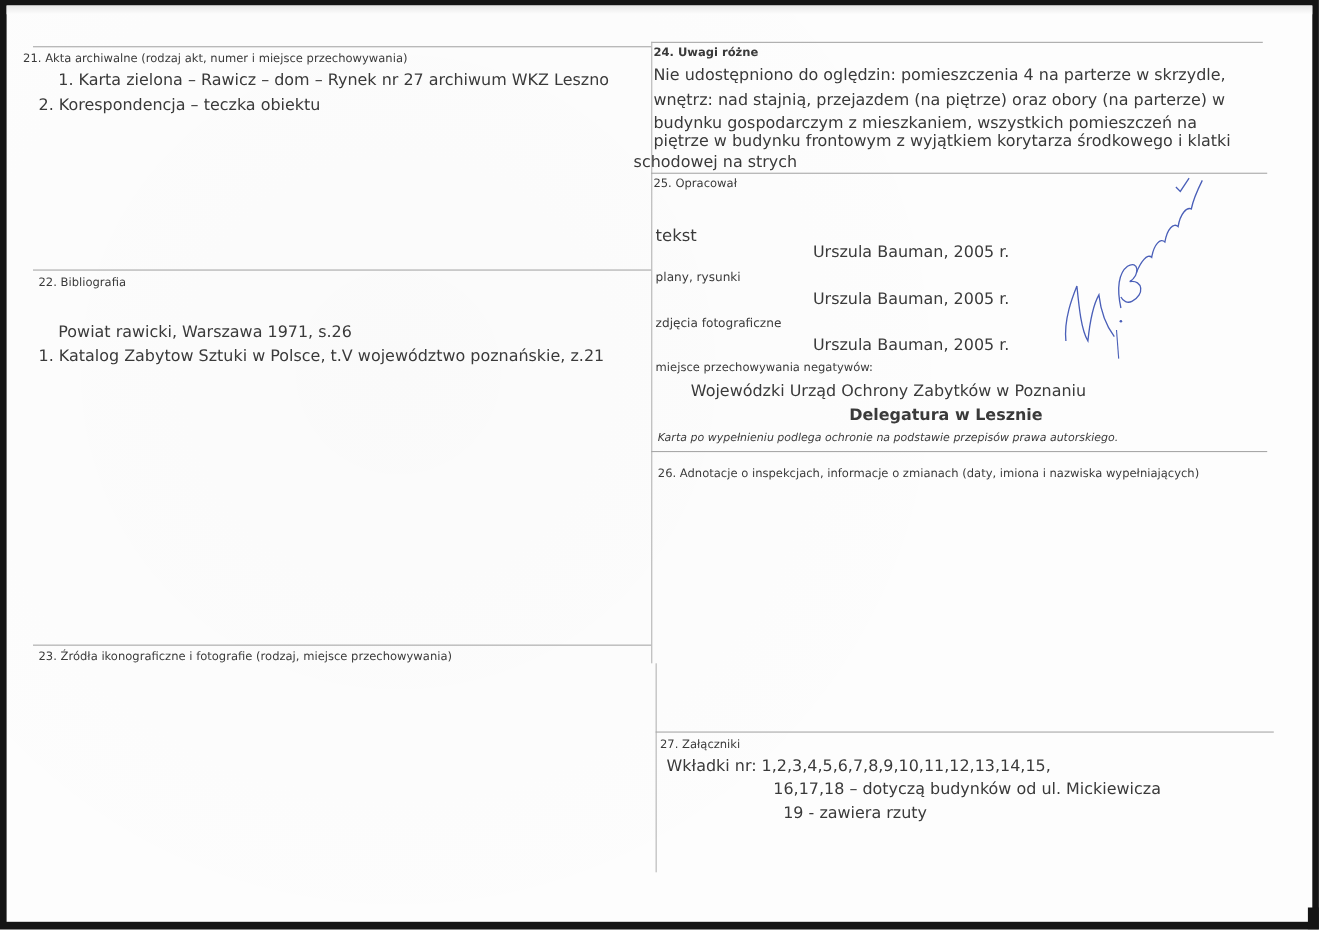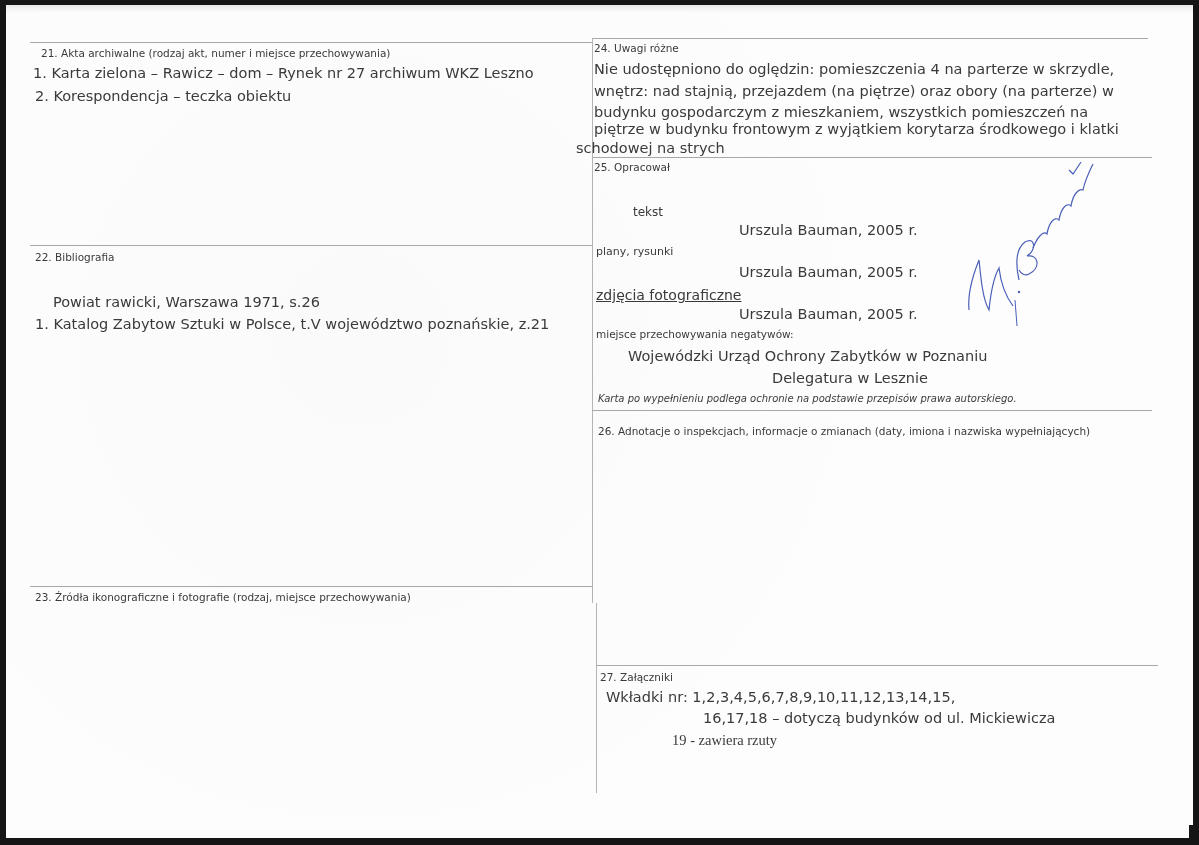--- a/index.html
+++ b/index.html
@@ -31,58 +31,58 @@
 <div class="hline" style="left:30px;top:42px;width:562px;"></div>
 <div class="hline" style="left:592px;top:38px;width:556px;"></div>
 <div class="vline" style="left:592px;top:38px;height:565px;"></div>
 <div class="vline" style="left:596px;top:603px;height:190px;"></div>
 <div class="hline" style="left:30px;top:245px;width:562px;"></div>
 <div class="hline" style="left:30px;top:586px;width:562px;"></div>
 <div class="hline" style="left:592px;top:157px;width:560px;"></div>
 <div class="hline" style="left:592px;top:410px;width:560px;"></div>
 <div class="hline" style="left:596px;top:665px;width:562px;"></div>
 
-<div class="lbl" style="left:41px;top:47px;">21. Akta archiwalne (rodzaj akt, numer i miejsce przechowywania)</div>
-<div class="txt" style="left:33px;top:63px;">1. Karta zielona – Rawicz – dom – Rynek nr 27 archiwum WKZ Leszno</div>
+<div class="lbl" style="left:21px;top:47px;">21. Akta archiwalne (rodzaj akt, numer i miejsce przechowywania)</div>
+<div class="txt" style="left:53px;top:63px;">1. Karta zielona – Rawicz – dom – Rynek nr 27 archiwum WKZ Leszno</div>
 <div class="txt" style="left:35px;top:86px;">2. Korespondencja – teczka obiektu</div>
 
 <div class="lbl" style="left:35px;top:251px;">22. Bibliografia</div>
 <div class="txt" style="left:35px;top:270px;margin-top:44px;">1. Katalog Zabytow Sztuki w Polsce, t.V województwo poznańskie, z.21</div>
 <div class="txt" style="left:53px;top:292px;">Powiat rawicki, Warszawa 1971, s.26</div>
 
 <div class="lbl" style="left:35px;top:591px;">23. Źródła ikonograficzne i fotografie (rodzaj, miejsce przechowywania)</div>
 
-<div class="lbl" style="left:594px;top:42px;">24. Uwagi różne</div>
+<div class="lbl" style="left:594px;top:42px;font-weight:bold;">24. Uwagi różne</div>
 <div class="txt" style="left:594px;top:59px;">Nie udostępniono do oględzin: pomieszczenia 4 na parterze w skrzydle,</div>
 <div class="txt" style="left:594px;top:81px;">wnętrz: nad stajnią, przejazdem (na piętrze) oraz  obory (na parterze)  w</div>
 <div class="txt" style="left:594px;top:102px;">budynku gospodarczym z mieszkaniem, wszystkich pomieszczeń na</div>
 <div class="txt" style="left:594px;top:119px;">piętrze w budynku frontowym z wyjątkiem korytarza środkowego i klatki</div>
 <div class="txt" style="left:576px;top:138px;">schodowej na strych</div>
 
 <div class="lbl" style="left:594px;top:161px;">25. Opracował</div>
-<div class="lbl" style="left:596px;top:205px;font-size:12px;margin-left:37px;">tekst</div>
+<div class="lbl" style="left:596px;top:205px;font-size:15px;">tekst</div>
 <div class="txt" style="left:739px;top:220px;">Urszula Bauman, 2005 r.</div>
 <div class="lbl" style="left:596px;top:245px;font-size:11px;">plany, rysunki</div>
 <div class="txt" style="left:739px;top:262px;">Urszula Bauman, 2005 r.</div>
-<div class="lbl" style="left:596px;top:287px;font-size:14px;text-decoration:underline;">zdjęcia fotograficzne</div>
+<div class="lbl" style="left:596px;top:287px;font-size:11px;">zdjęcia fotograficzne</div>
 <div class="txt" style="left:739px;top:304px;">Urszula Bauman, 2005 r.</div>
 <div class="lbl" style="left:596px;top:328px;text-align:right;">miejsce przechowywania negatywów:</div>
 <div class="txt" style="left:628px;top:346px;">Wojewódzki Urząd Ochrony Zabytków w Poznaniu</div>
-<div class="txt" style="left:772px;top:368px;">Delegatura w Lesznie</div>
+<div class="txt" style="left:772px;top:368px;font-weight:bold;">Delegatura w Lesznie</div>
 <div class="txt it" style="left:598px;top:388px;font-size:10px;">Karta po wypełnieniu podlega ochronie na podstawie przepisów prawa autorskiego.</div>
 
 <svg class="sig" viewBox="0 0 140 180">
   <path d="M14 160 C 12 140, 20 120, 24 110 C 26 130, 28 150, 34 160 C 36 140, 40 125, 44 118 C 46 135, 52 148, 58 156" fill="none" stroke="#4a5fb8" stroke-width="1.2"></path>
   <circle cx="64" cy="142" r="1.2" fill="#4a5fb8"></circle>
   <path d="M64 130 C 60 112, 62 98, 70 92 C 80 86, 82 100, 72 106 C 84 104, 86 118, 74 124 C 70 126, 66 124, 64 120" fill="none" stroke="#4a5fb8" stroke-width="1.2"></path>
   <path d="M78 98 C 82 88, 88 80, 92 84 C 94 72, 100 66, 104 70 C 106 58, 112 52, 116 56 C 118 44, 124 38, 128 40 C 130 30, 134 22, 138 14" fill="none" stroke="#4a5fb8" stroke-width="1.2"></path>
   <path d="M114 20 L 118 24 L 126 12" fill="none" stroke="#4a5fb8" stroke-width="1.2"></path>
   <path d="M60 150 L 62 176" fill="none" stroke="#4a5fb8" stroke-width="1"></path>
 </svg>
 
 <div class="lbl" style="left:598px;top:425px;">26. Adnotacje o inspekcjach, informacje o zmianach (daty, imiona i nazwiska wypełniających)</div>
 
 <div class="lbl" style="left:600px;top:671px;text-align:center;">27. Załączniki</div>
 <div class="txt" style="left:606px;top:687px;">Wkładki nr: 1,2,3,4,5,6,7,8,9,10,11,12,13,14,15,</div>
 <div class="txt" style="left:703px;top:708px;">16,17,18 – dotyczą budynków od ul. Mickiewicza</div>
-<div class="txt" style="left:672px;top:730px;font-family:Liberation Serif, serif;">19 - zawiera rzuty</div>
+<div class="txt" style="left:712px;top:730px;">19 - zawiera rzuty</div>
 
 <div class="corner"></div>
 
 </body></html>

